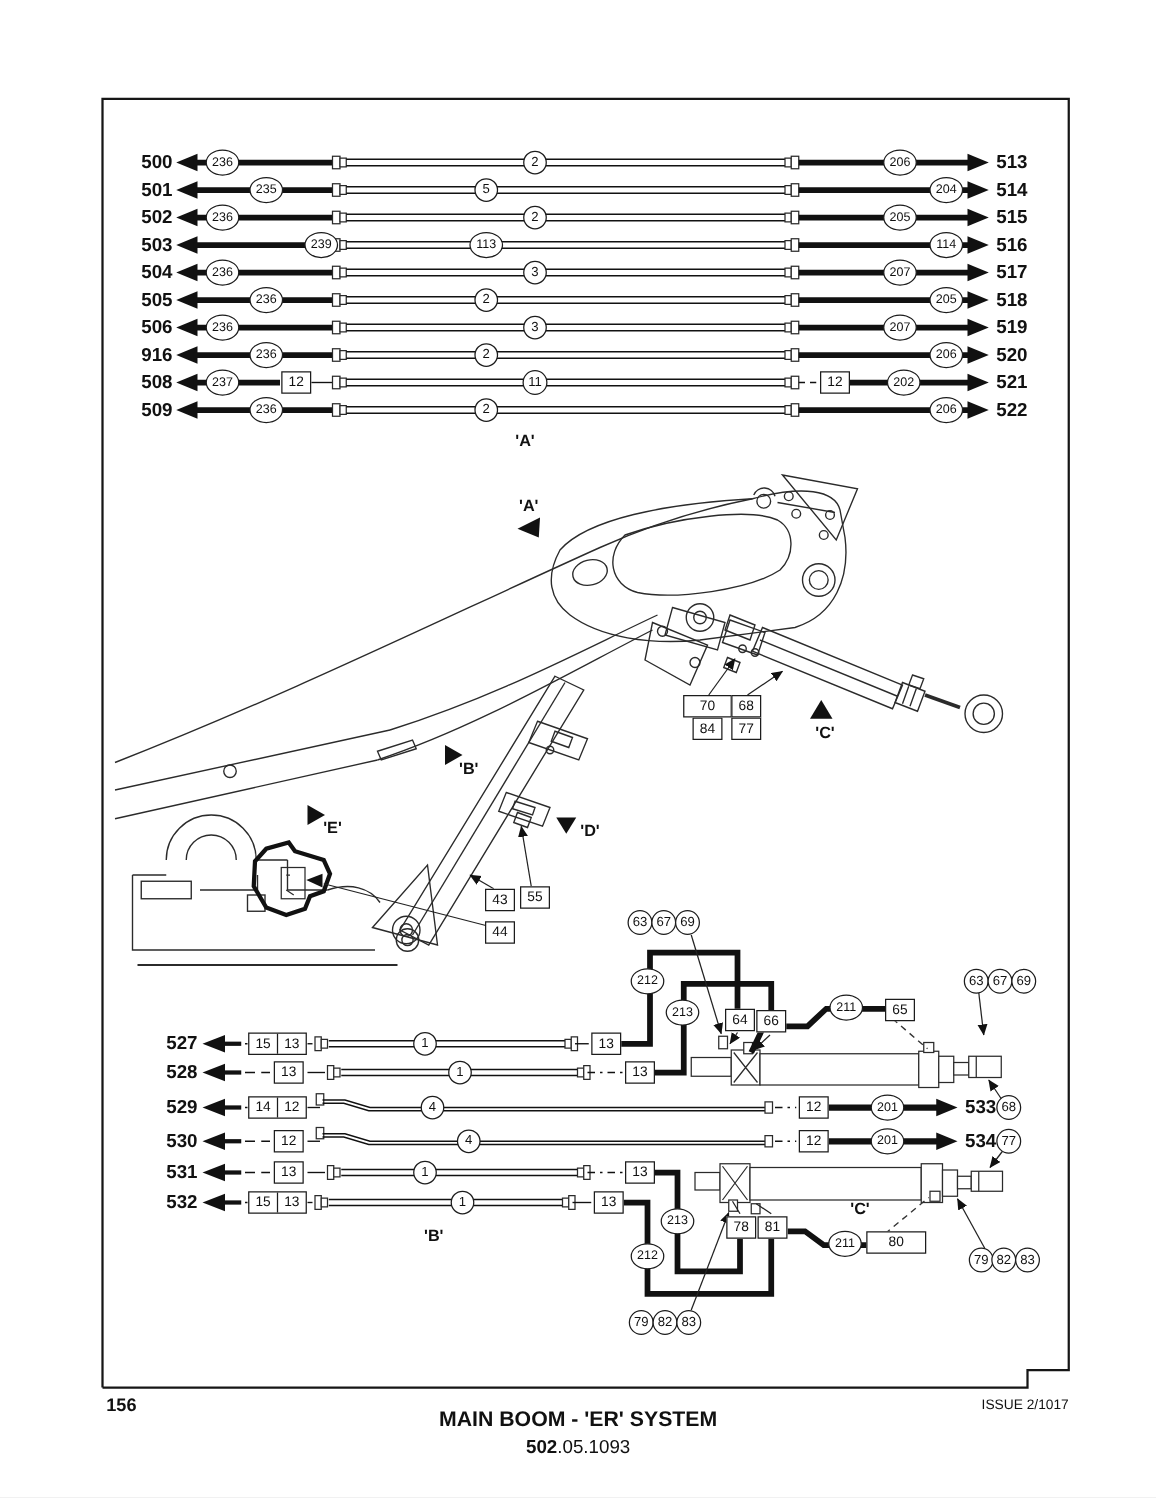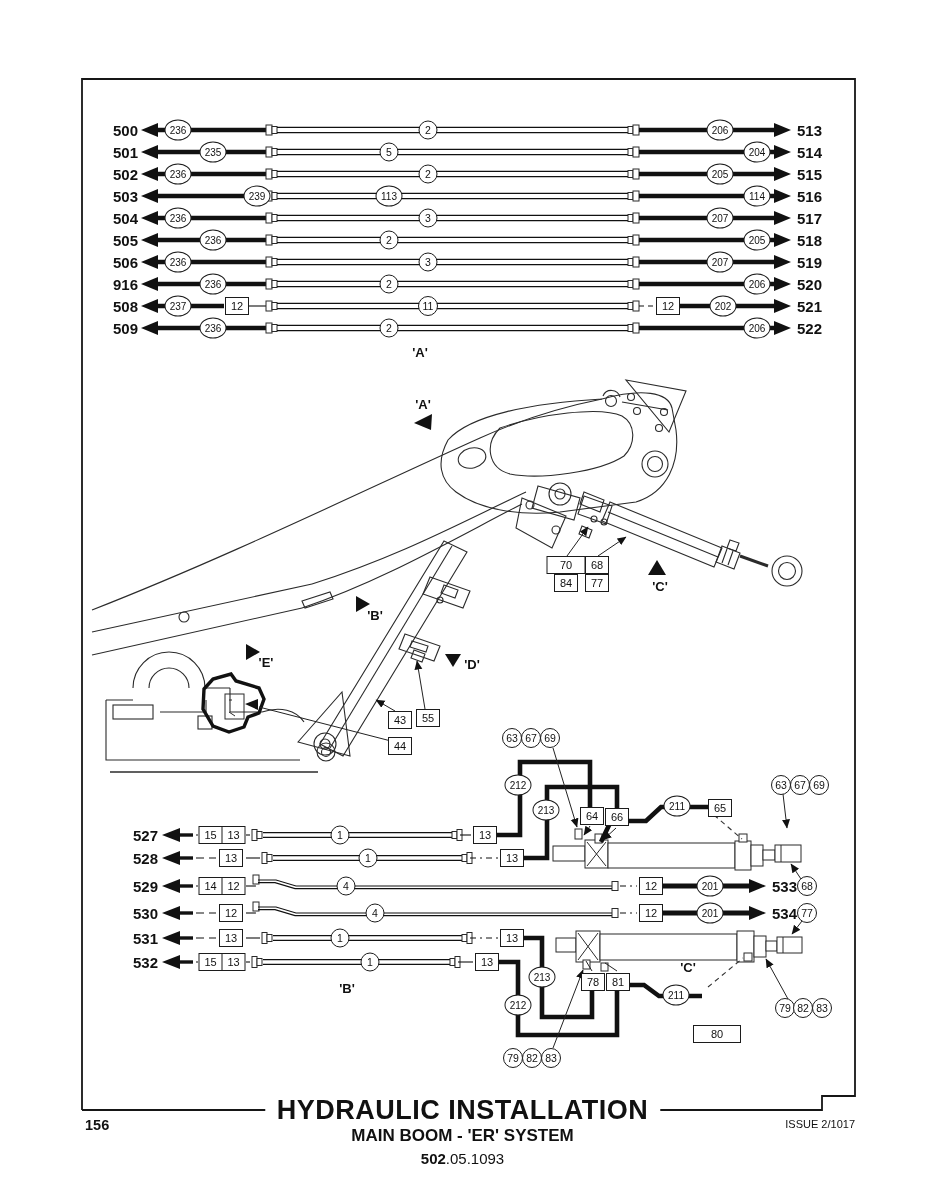--- a/index.html
+++ b/index.html
@@ -350,21 +350,20 @@
     <path d="M617,971 L605,963"></path>
     <path d="M788,999 L766,959" marker-end="url(#arr)"></path>
     <path d="M567,556 L588,527" marker-end="url(#arr)"></path>
     <path d="M598,556 L626,537" marker-end="url(#arr)"></path>
     <path d="M395,711 L376,700" marker-end="url(#arr)"></path>
     <path d="M425,709 L417,661" marker-end="url(#arr)"></path>
     <path d="M391,741 L259,707"></path>
   </g>
 </svg>
 
-<div class="title-wrap">HYDRAULIC INSTALLATION</div>
 <div class="subtitle">MAIN BOOM - 'ER' SYSTEM</div>
 <div class="doccode"><b>502</b><span>.05.1093</span></div>
 <div class="pagenum">156</div>
 <div class="issue">ISSUE 2/1017</div>
 
 <div class="rowlbl l" style="left: 138px; top: 130px;">500</div>
     <div class="rowlbl r" style="left: 797px; top: 130px;">513</div>
     <div class="co circle" style="left: 178px; top: 130px; width: 27px; height: 21px; font-size: 10px;">236</div>
     <div class="co circle" style="left: 428px; top: 130px; width: 19px; height: 19px;">2</div>
     <div class="co circle" style="left: 720px; top: 130px; width: 27px; height: 21px; font-size: 10px;">206</div>
@@ -471,21 +470,21 @@
     <div class="co circle" style="left: 677px; top: 806px; width: 27px; height: 21px; font-size: 10px;">211</div>
     <div class="co box" style="left: 720px; top: 808px; width: 24px; height: 18px;">65</div>
     <div class="co circle" style="left: 781px; top: 785px; width: 20px; height: 20px;">63</div>
     <div class="co circle" style="left: 800px; top: 785px; width: 20px; height: 20px;">67</div>
     <div class="co circle" style="left: 819px; top: 785px; width: 20px; height: 20px;">69</div>
     <div class="co circle" style="left: 542px; top: 977px; width: 27px; height: 21px; font-size: 10px;">213</div>
     <div class="co circle" style="left: 518px; top: 1005px; width: 27px; height: 21px; font-size: 10px;">212</div>
     <div class="co box" style="left: 593px; top: 982px; width: 24px; height: 18px;">78</div>
     <div class="co box" style="left: 618px; top: 982px; width: 24px; height: 18px;">81</div>
     <div class="co circle" style="left: 676px; top: 995px; width: 27px; height: 21px; font-size: 10px;">211</div>
-    <div class="co box" style="left: 717px; top: 1034px; width: 48px; height: 18px;">80</div>
+    <div class="co box" style="left: 717px; top: 994px; width: 48px; height: 18px;">80</div>
     <div class="co circle" style="left: 513px; top: 1058px; width: 20px; height: 20px;">79</div>
     <div class="co circle" style="left: 532px; top: 1058px; width: 20px; height: 20px;">82</div>
     <div class="co circle" style="left: 551px; top: 1058px; width: 20px; height: 20px;">83</div>
     <div class="co circle" style="left: 785px; top: 1008px; width: 20px; height: 20px;">79</div>
     <div class="co circle" style="left: 803px; top: 1008px; width: 20px; height: 20px;">82</div>
     <div class="co circle" style="left: 822px; top: 1008px; width: 20px; height: 20px;">83</div>
     <div class="ltr" style="left: 420px; top: 352px;">'A'</div>
     <div class="ltr" style="left: 423px; top: 404px;">'A'</div>
     <div class="ltr" style="left: 375px; top: 615px;">'B'</div>
     <div class="ltr" style="left: 660px; top: 586px;">'C'</div>

